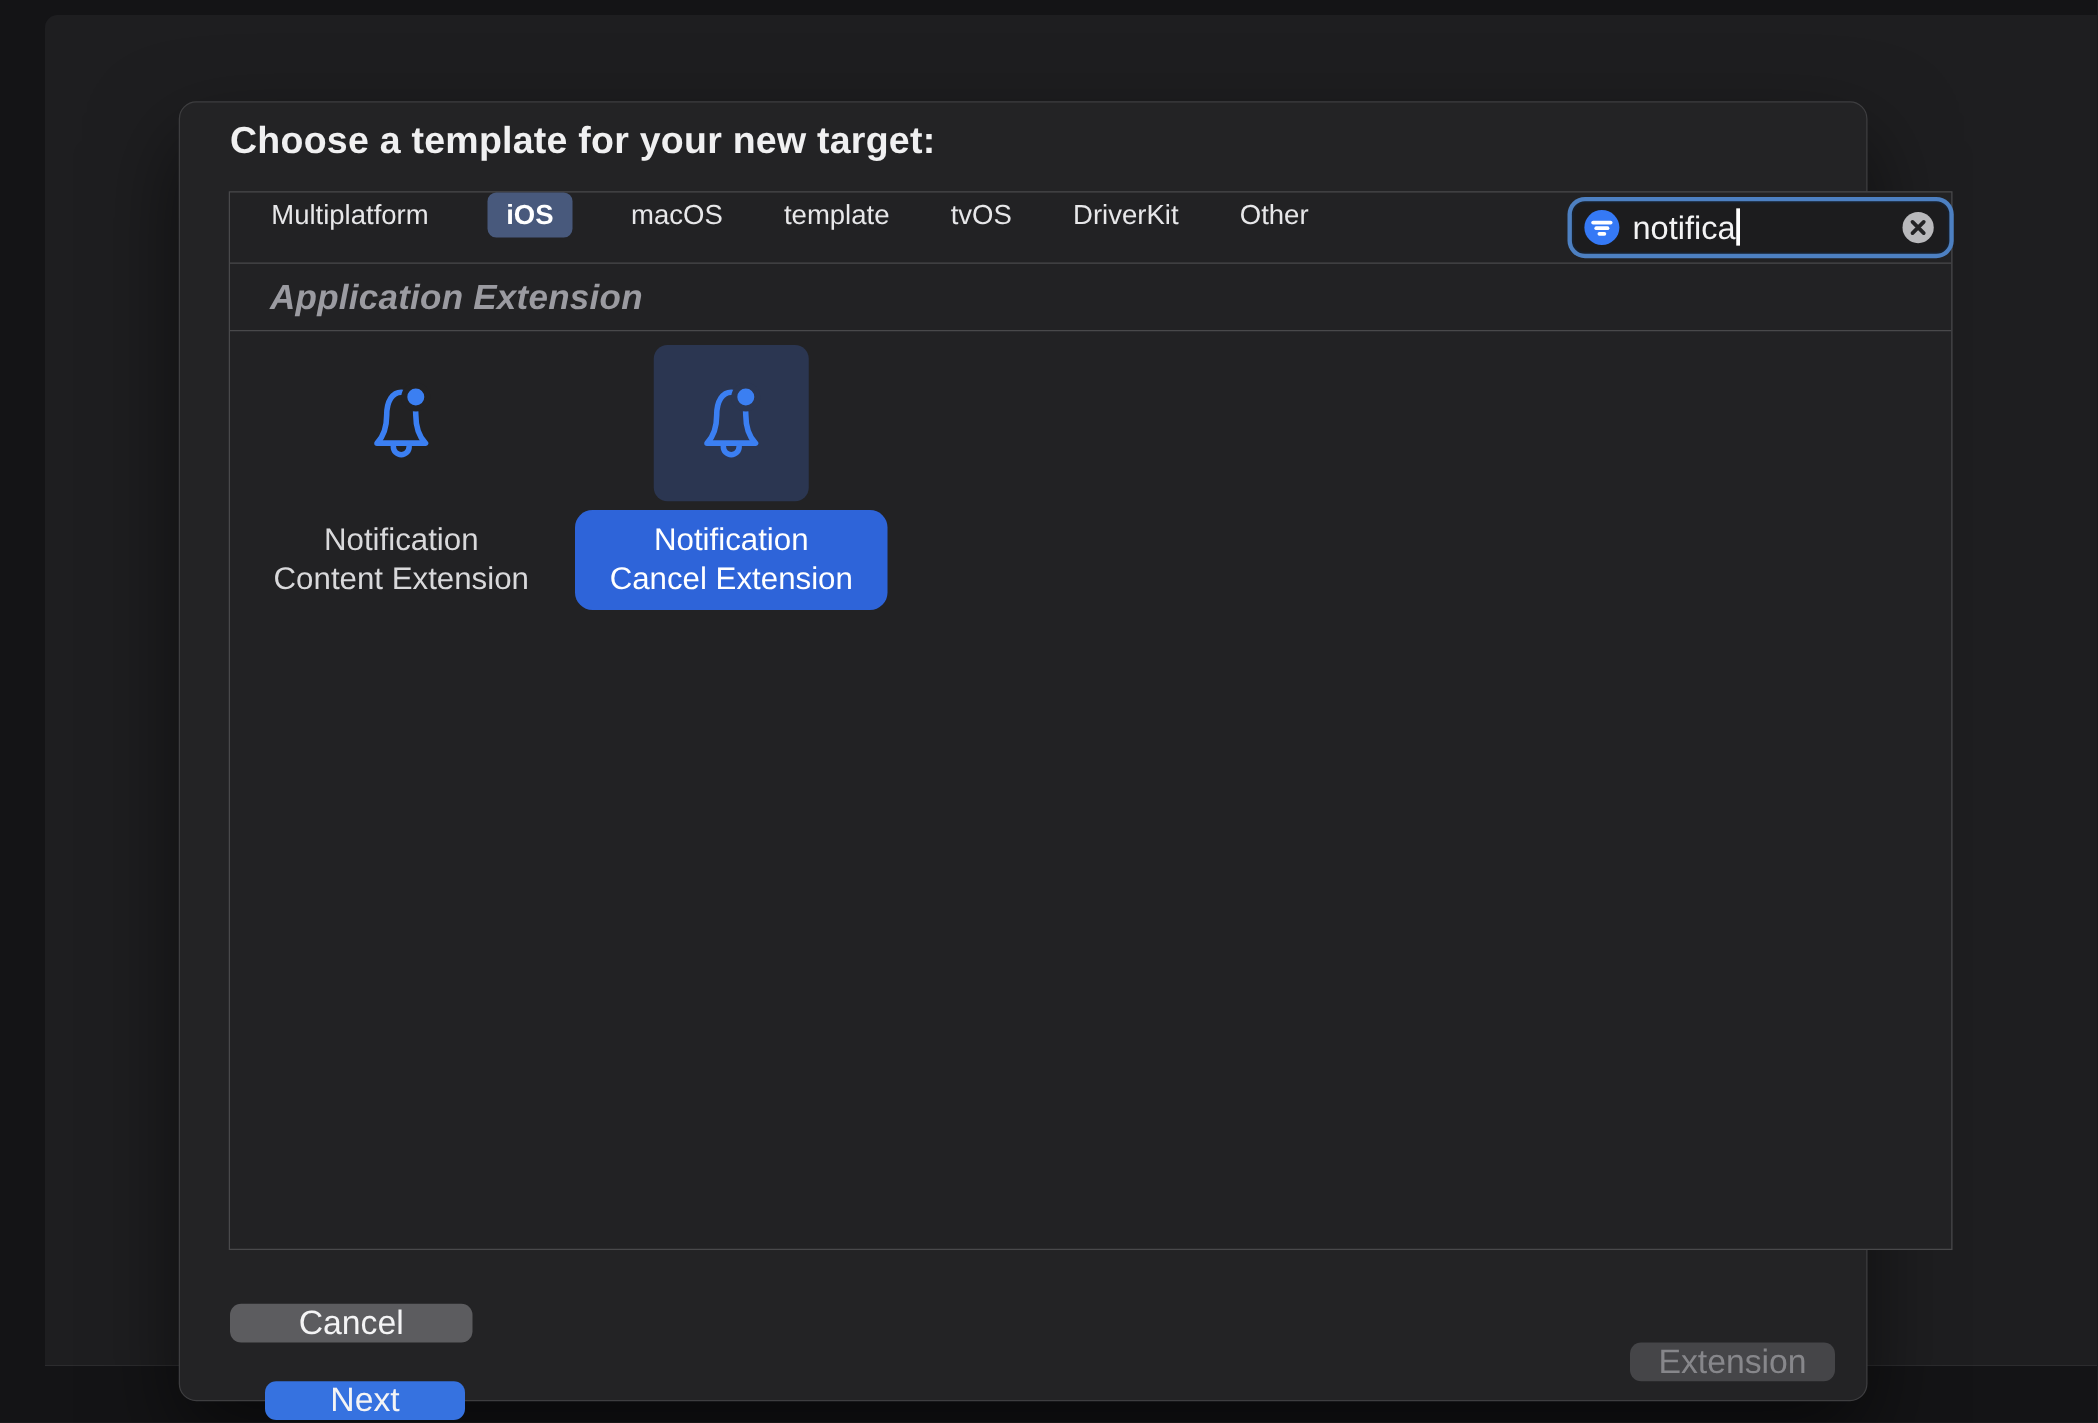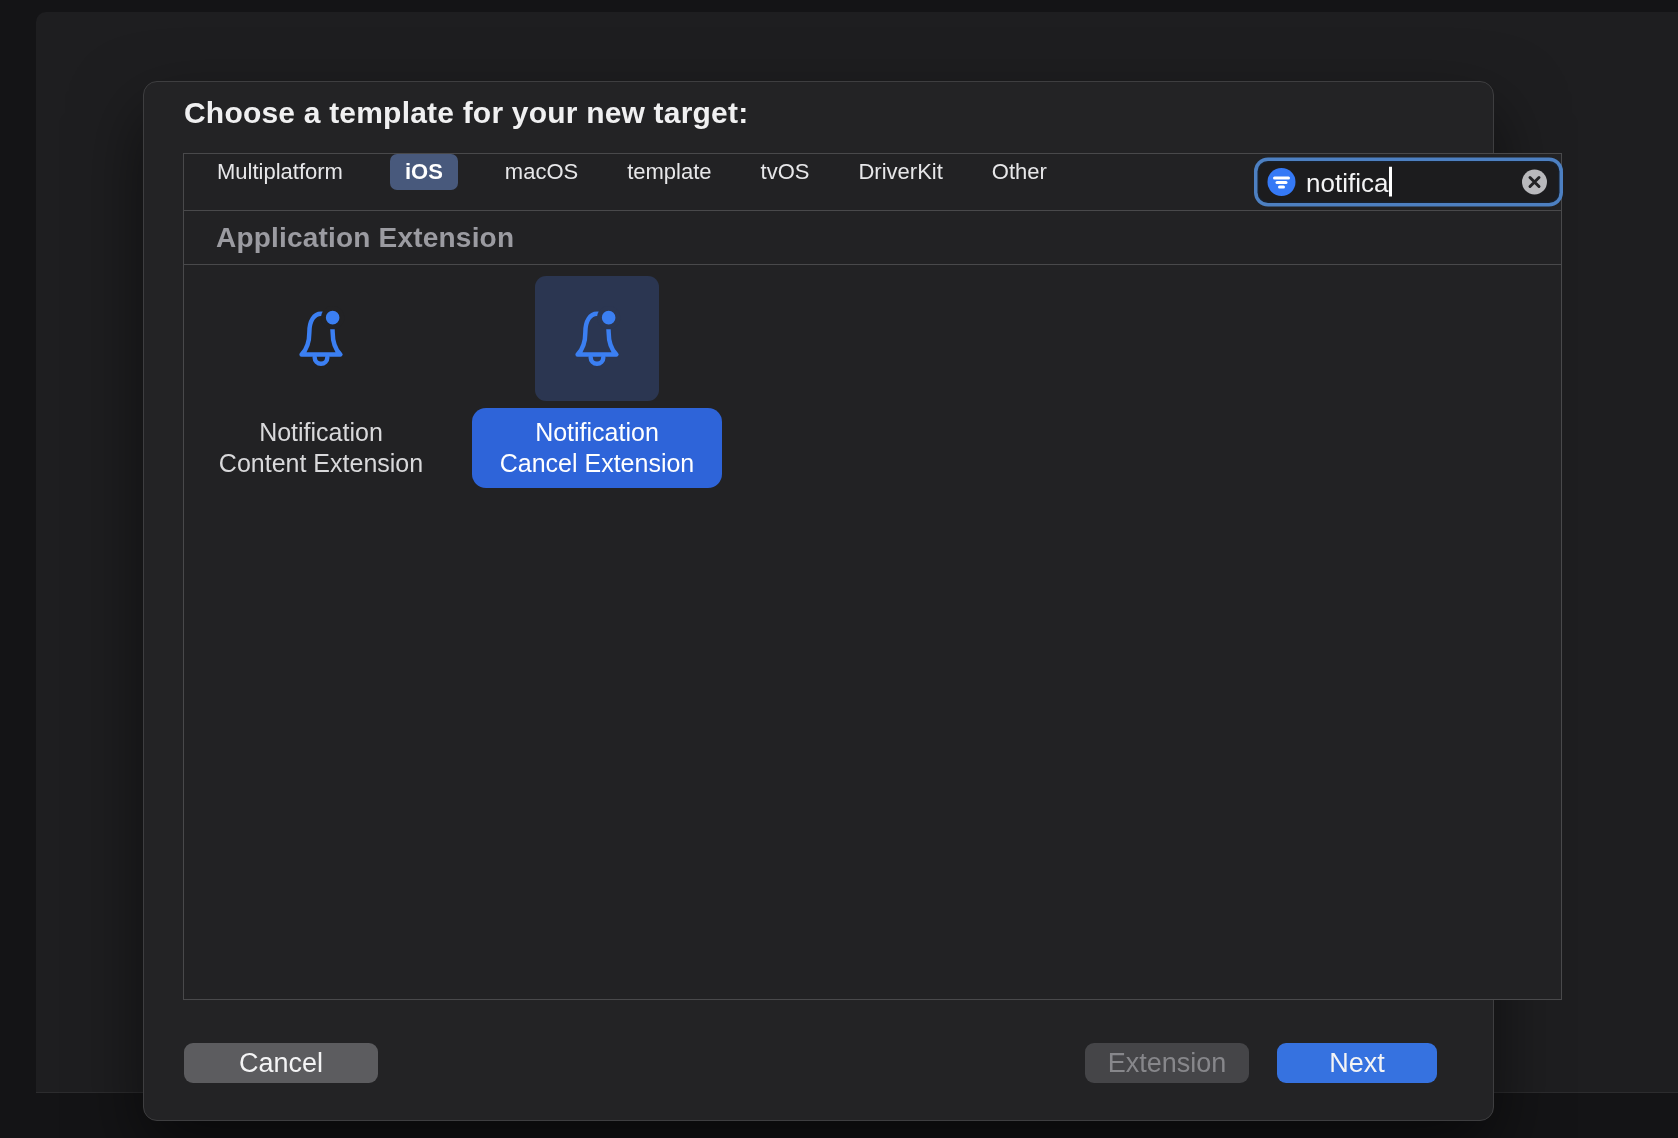--- a/index.html
+++ b/index.html
@@ -71,26 +71,26 @@
     background:#ffffff; vertical-align:-5px; margin-left:1px;
     animation:blink 1.1s step-end infinite;
   }
   @keyframes blink { 50% { opacity:0; } }
   .icon-btn { display:flex; align-items:center; justify-content:center; }
   
   .section-header {
     height:54px; display:flex; align-items:center;
     padding-left:32px;
     border-bottom:1px solid #49494b;
-    font-size:28px; font-weight:700; color:#9b9ba1; letter-spacing:.2px;
+    font-size:28px; font-weight:700; color:#9b9ba1; letter-spacing:.2px;font-style:italic;
   }
   
   .template-grid {
     display:flex; align-items:flex-start;
-    padding:11px 8px 0 6px; gap:14px;
+    padding:11px 8px 0 6px; gap:2px;
   }
   .template-item {
     width:262px; display:flex; flex-direction:column; align-items:center;
     cursor:default;
   }
   .tile {
     width:124px; height:125px; border-radius:11px;
     display:flex; align-items:center; justify-content:center;
     --tile-bg:#222224;
   }
@@ -103,22 +103,22 @@
     padding:9px 14px; border-radius:14px;
     font-size:25px; line-height:31px; text-align:center;
     color:#d9d9db;
   }
   .template-item.selected .template-label {
     background:var(--selected-label-bg,#2e64d9);
     color:#ffffff; width:250px;
   }
   
   .footer {
-    position:absolute; left:40px; right:56px; top:961px; height:40px;
-    display:flex; align-items:flex-start;
+    position:absolute; left:40px; right:25px; top:961px; height:40px;
+    display:flex; align-items:flex-start;flex-direction:column;
   }
   .btn {
     height:40px; border:none; border-radius:9px;
     font-family:inherit; font-size:27px; color:#f4f4f5;
     display:flex; align-items:center; justify-content:center;
     cursor:default;
   }
   .btn-cancel { width:194px; background:#5c5c5f; }
   .btn-previous { width:164px; background:#454548; color:#87878b; margin-left:auto; }
   .btn-next { width:160px; background:var(--next-button-bg,#3672e0); margin-left:28px; font-weight:500; }

